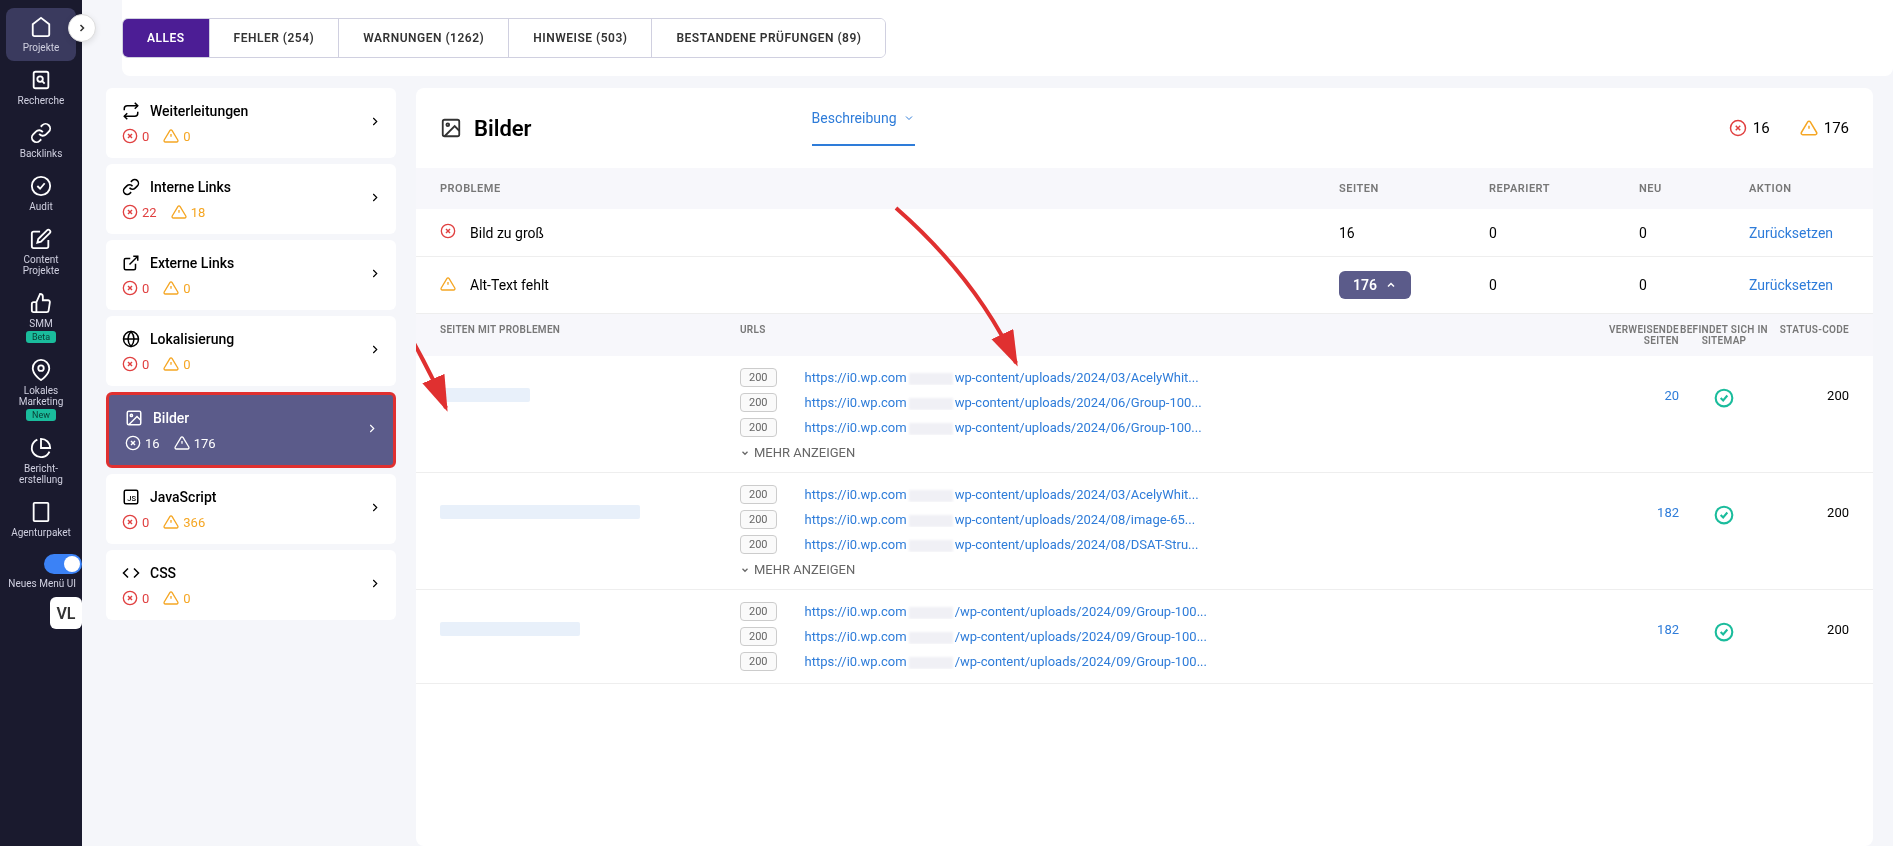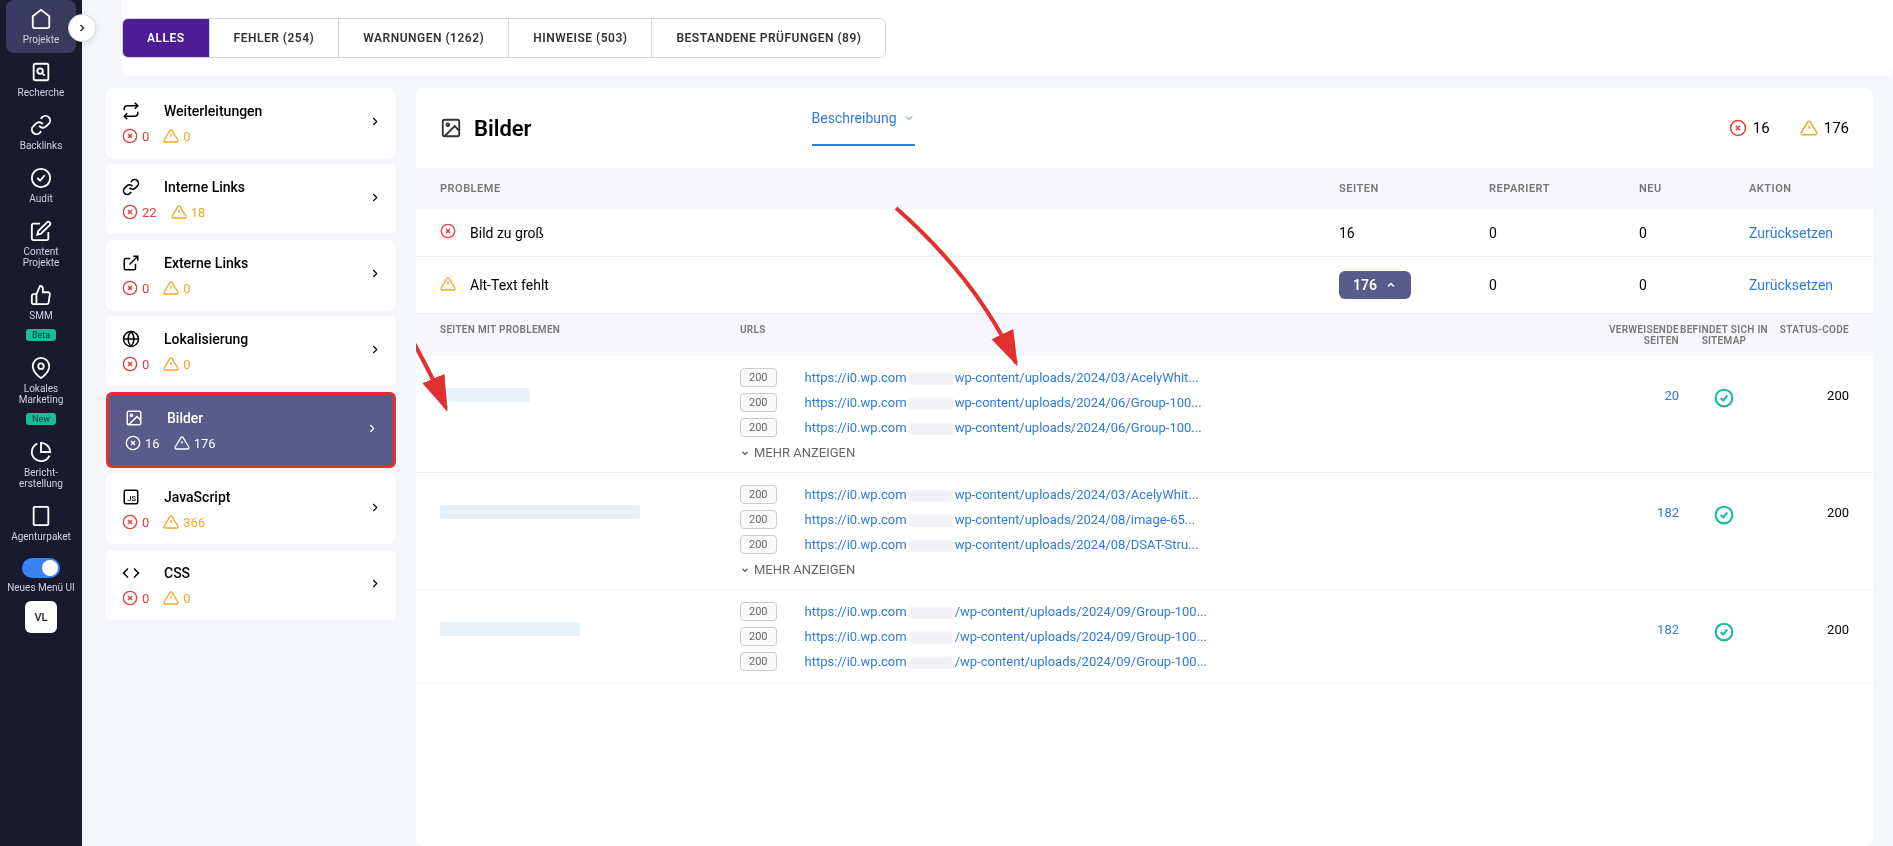--- a/index.html
+++ b/index.html
@@ -1,29 +1,29 @@
 <!DOCTYPE html>
 <html><head>
 <meta charset="utf-8">
 <style>
 * { margin: 0; padding: 0; box-sizing: border-box; font-family: -apple-system, BlinkMacSystemFont, "Segoe UI", Roboto, sans-serif; }
 body { background: #f5f6fa; overflow: hidden; }
 .app { display: flex; height: 846px; width: 1893px; }
 
 
-.nav-sidebar { width: 82px; background: #1a1a2e; color: #fff; display: flex; flex-direction: column; align-items: center; padding-top: 0; position: relative; }
+.nav-sidebar { width: 82px; background: #1a1a2e; color: #fff; display: flex; flex-direction: column; align-items: flex-end; padding-top: 8px; position: relative; }
 .nav-item { width: 100%; display: flex; flex-direction: column; align-items: center; padding: 8px 4px; cursor: pointer; font-size: 10px; text-align: center; color: #d0d0e0; }
 .nav-item.active { background: #3a3a5e; border-radius: 8px; margin: 0 6px; width: calc(100% - 12px); }
 .nav-item svg, .nav-item .nav-icon { width: 22px; height: 22px; margin-bottom: 4px; stroke: #fff; fill: none; stroke-width: 2; }
-.nav-item .badge { font-size: 9px; padding: 1px 6px; border-radius: 3px; margin-top: 8px; }
+.nav-item .badge { font-size: 9px; padding: 1px 6px; border-radius: 3px; margin-top: 2px; }
 .badge-beta { background: #1abc9c; color: #0a3d33; }
 .badge-new { background: #1abc9c; color: #0a3d33; }
 .nav-toggle { width: 38px; height: 20px; background: #3b82f6; border-radius: 10px; position: relative; margin: 8px 0 4px; }
 .nav-toggle::after { content: ""; position: absolute; right: 2px; top: 2px; width: 16px; height: 16px; background: #fff; border-radius: 50%; }
-.nav-avatar { width: 32px; height: 32px; background: #fff; color: #333; border-radius: 6px; display: flex; align-items: center; justify-content: center; font-size: 11px; font-weight: 600; margin-top: 8px; }
+.nav-avatar { width: 32px; height: 32px; background: #fff; color: #333; border-radius: 6px; display: flex; align-items: center; justify-content: center; font-size: 16px; font-weight: 600; margin-top: 8px; }
 .expand-btn { position: absolute; top: 14px; right: -14px; width: 28px; height: 28px; background: #fff; border-radius: 50%; border: 1px solid #ddd; display: flex; align-items: center; justify-content: center; box-shadow: 0 2px 6px rgba(0,0,0,.1); }
 
 
 .main { flex: 1; display: flex; flex-direction: column; }
 
 
 .tabs-wrap { background: #fff; margin: 0 0 12px 40px; padding: 18px 0; border-radius: 0 0 8px 8px; }
 .tabs { display: inline-flex; border: 1px solid #d0d0e0; border-radius: 6px; overflow: hidden; }
 .tab { padding: 12px 24px; font-size: 12px; font-weight: 600; letter-spacing: .5px; background: #fff; color: #333; border-right: 1px solid #d0d0e0; cursor: pointer; }
 .tab:last-child { border-right: none; }
@@ -31,21 +31,21 @@
 
 
 .body { display: flex; flex: 1; gap: 20px; padding: 0 20px 0 24px; overflow: hidden; }
 
 
 .categories { width: 290px; display: flex; flex-direction: column; gap: 6px; overflow-y: auto; }
 .categories::-webkit-scrollbar { width: 8px; }
 .categories::-webkit-scrollbar-thumb { background: #c8c8d8; border-radius: 4px; }
 .cat { background: #fff; border-radius: 6px; padding: 14px 16px; position: relative; cursor: pointer; }
 .cat.active { background: #5b5b8a; color: #fff; border: 3px solid #e03030; }
-.cat-title { display: flex; align-items: center; gap: 24px; font-size: 14px; font-weight: 500; margin-bottom: 8px; }
+.cat-title { display: flex; align-items: center; gap: 10px; font-size: 14px; font-weight: 500; margin-bottom: 8px; }
 .cat-title svg { width: 18px; height: 18px; stroke: currentColor; fill: none; stroke-width: 2; }
 .cat-counts { display: flex; gap: 14px; align-items: center; font-size: 13px; }
 .cat-counts .ce { display: flex; align-items: center; gap: 4px; }
 .cat .chev { position: absolute; right: 14px; top: 50%; transform: translateY(-50%); }
 .icon-err { color: #e04040; }
 .icon-warn { color: #f5a623; }
 .cat.active .icon-err, .cat.active .icon-warn { color: #fff; }
 
 
 .detail { flex: 1; background: #fff; border-radius: 8px; overflow-y: auto; display: flex; flex-direction: column; position: relative; }

